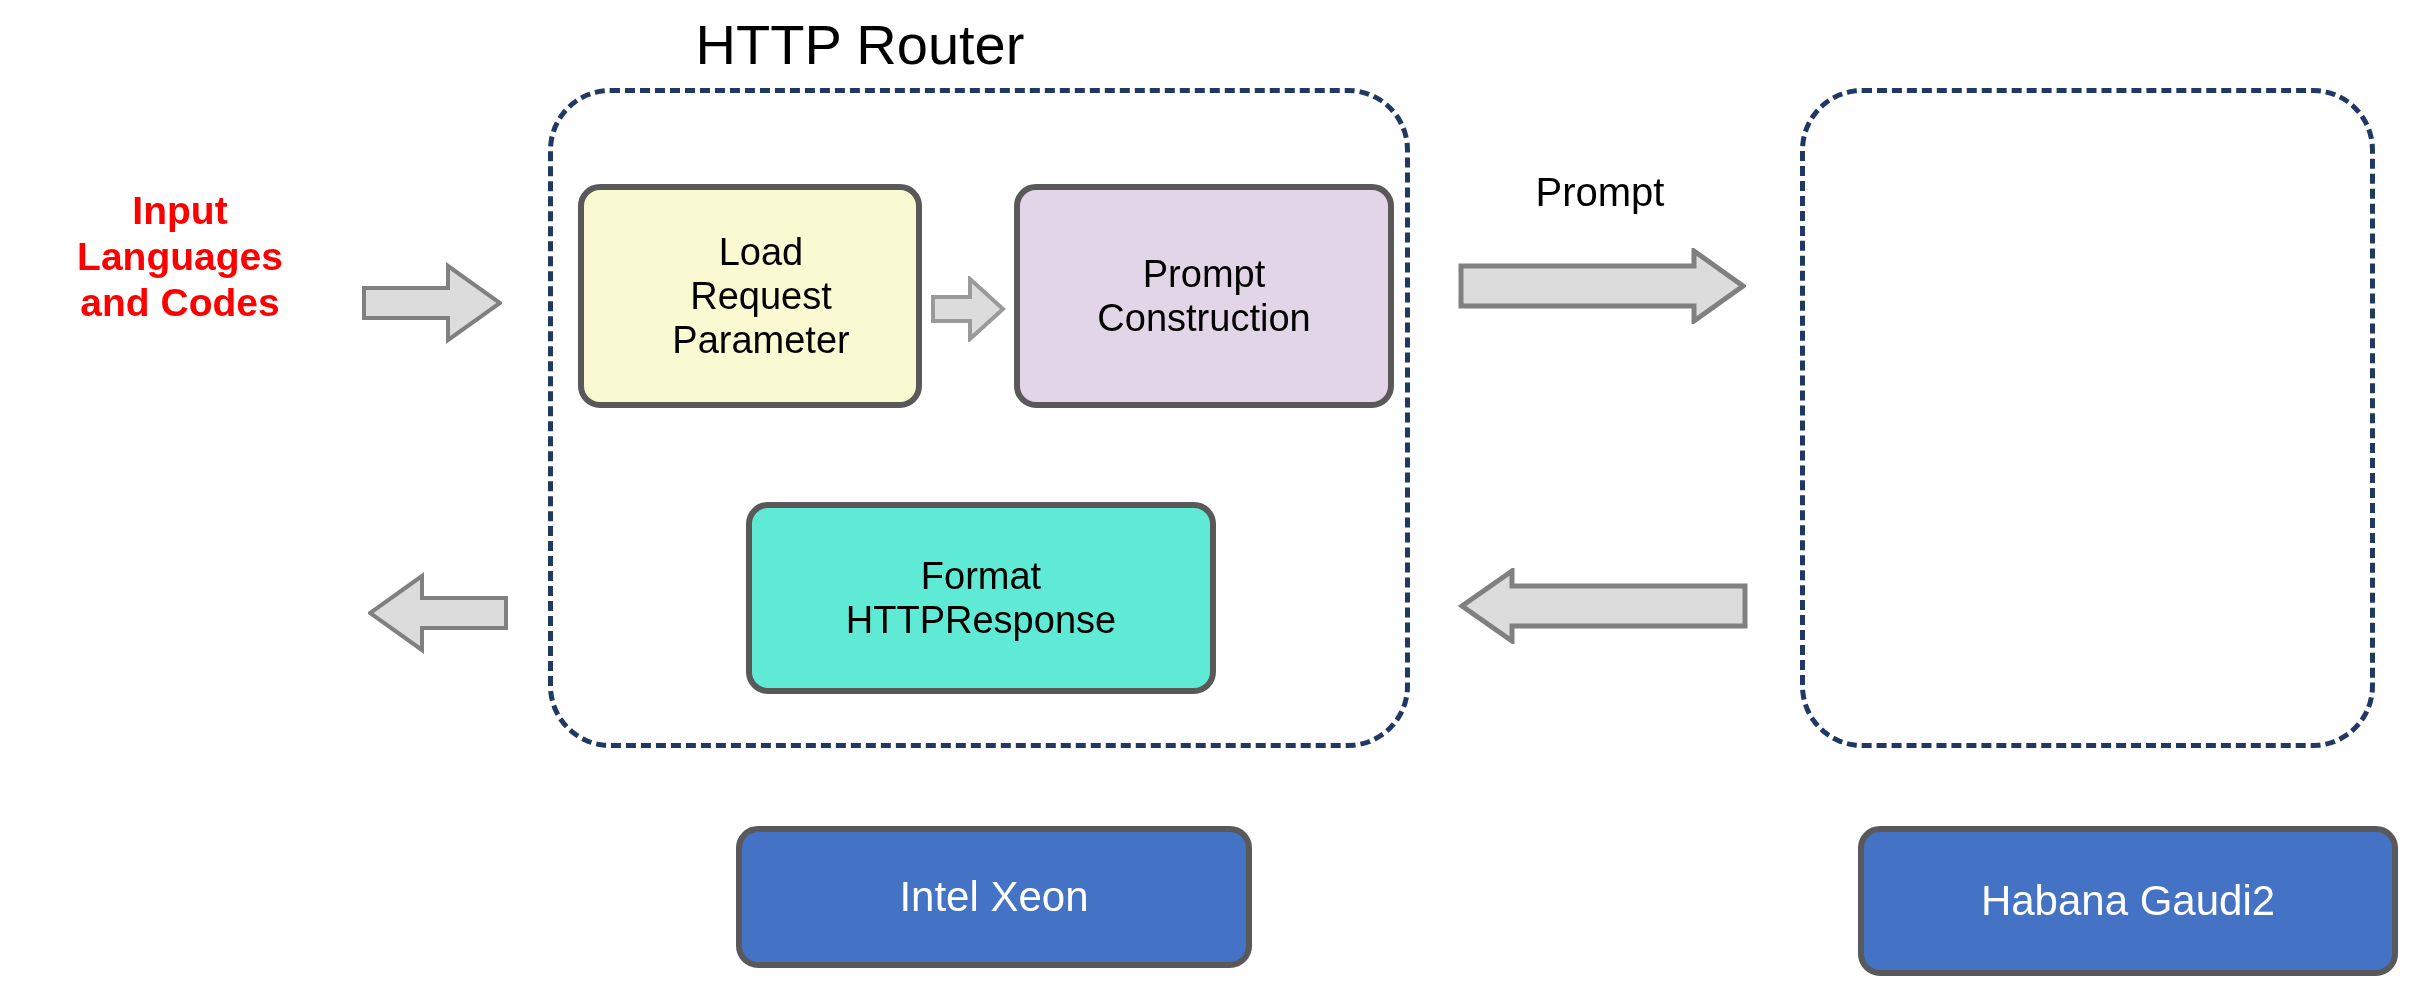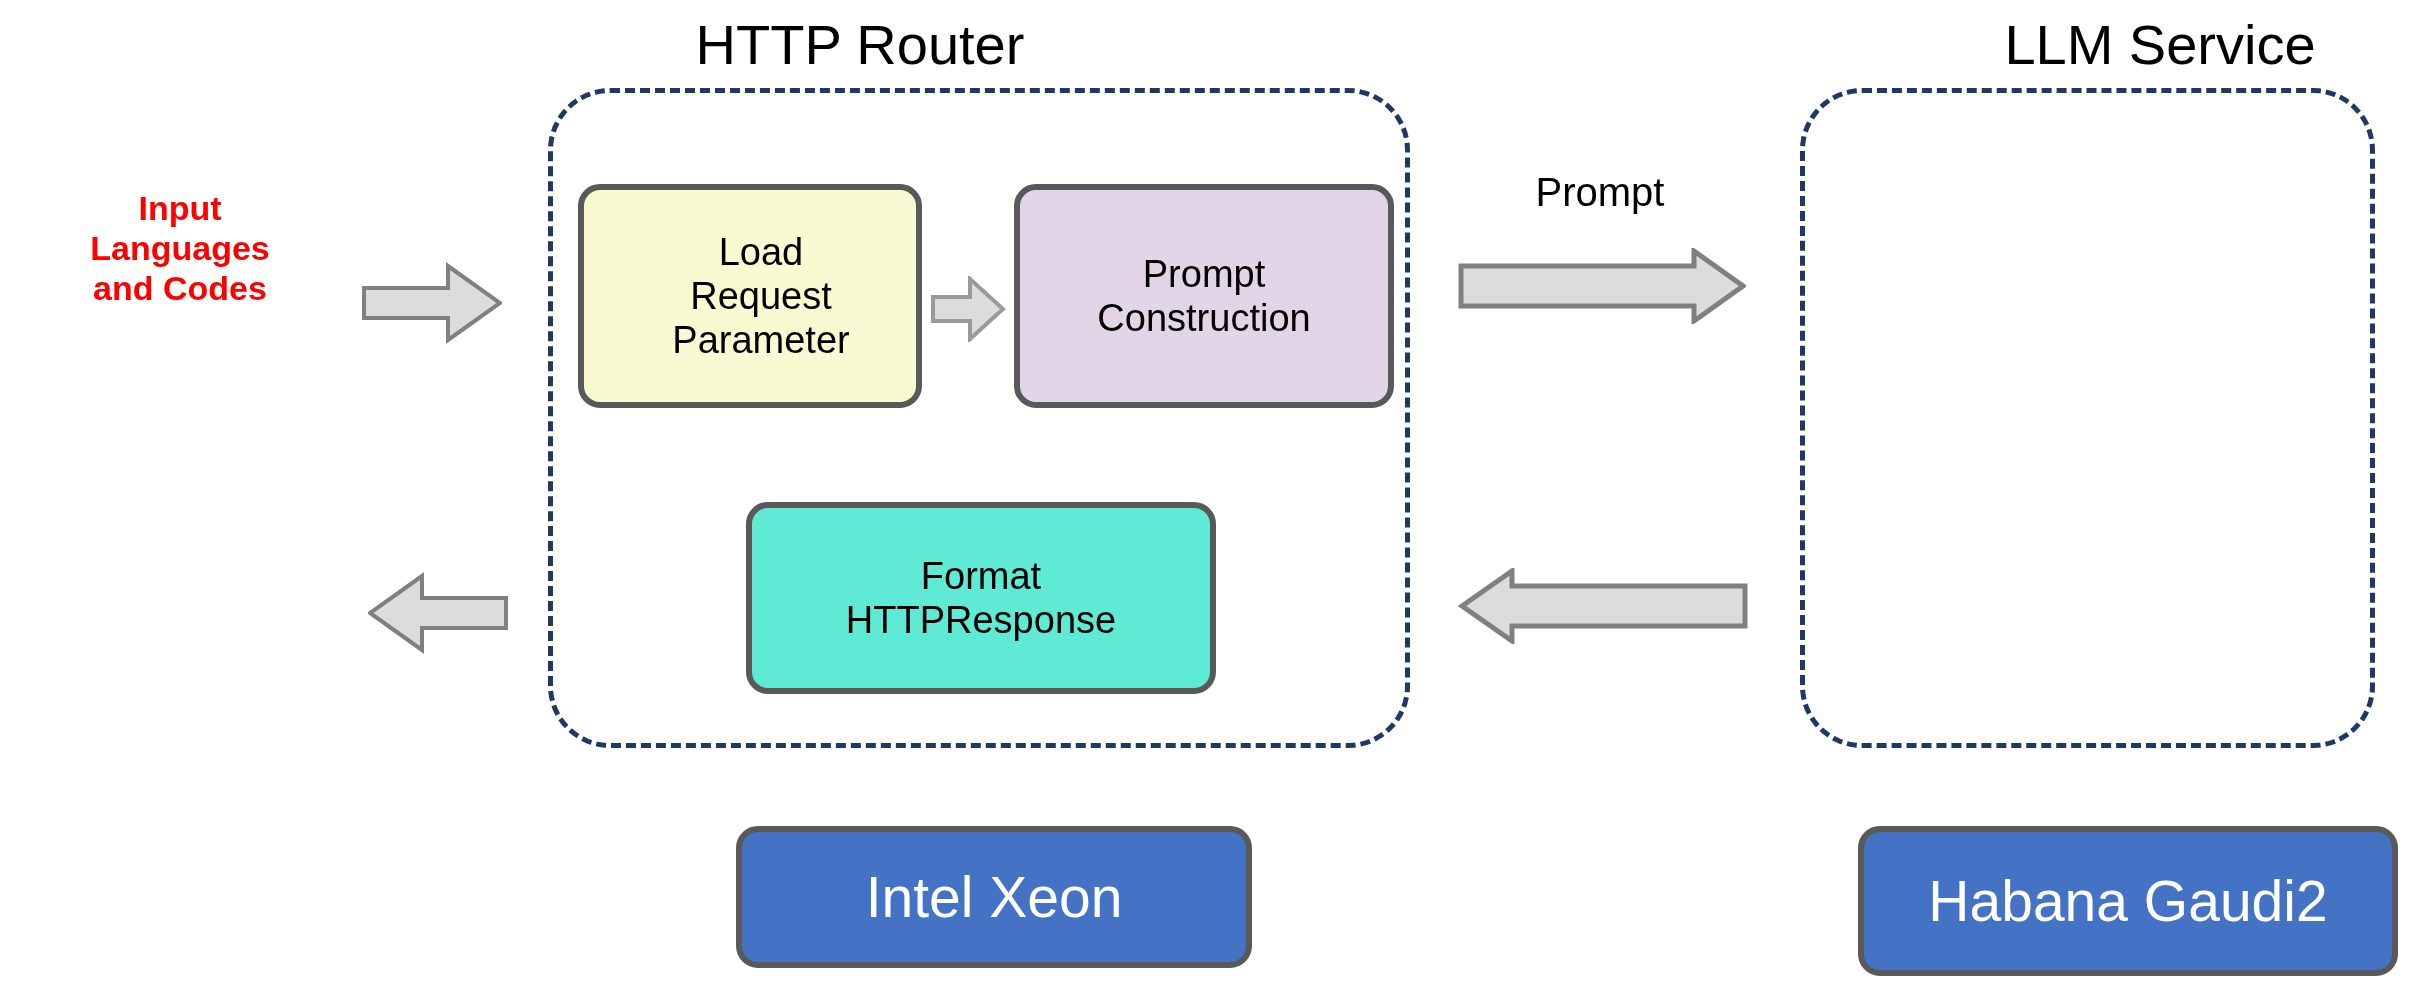--- a/index.html
+++ b/index.html
@@ -37,21 +37,21 @@
   .dashed-box {
     border: 5px dashed #1F3864;
     border-radius: 62px;
     background: transparent;
   }
 
   
   .red-label {
     color: #FF0000;
     font-weight: bold;
-    font-size: 34px;
+    font-size: 39px;
     line-height: 1.18;
     text-align: center;
     white-space: pre-line;
   }
 
   
   .proc-box {
     border: 6px solid #595959;
     border-radius: 22px;
     display: flex;
@@ -67,21 +67,21 @@
   .proc-yellow { background: #FAFAD2; }
   .proc-purple { background: #E3D5E8; }
   .proc-mint   { background: #5eead4; }
 
   
   .hw-box {
     background: #4472C4;
     border: 6px solid #595959;
     border-radius: 22px;
     color: #FFFFFF;
-    font-size: 57px;
+    font-size: 42px;
     display: flex;
     align-items: center;
     justify-content: center;
     text-align: center;
     white-space: nowrap;
   }
 
   
   .flow-label {
     font-size: 40px;
@@ -109,21 +109,20 @@
     pointer-events: none;
   }
 </style>
 </head>
 <body>
 
 <div id="canvas">
 
   <div class="abs section-title" style="left:540px; top:14px; width:640px;">HTTP Router</div>
 
-  <div class="abs section-title" style="left:1900px; top:14px; width:520px;">LLM Service</div>
 
   <div class="abs dashed-box" style="left:548px; top:88px; width:862px; height:660px;"></div>
 
   <div class="abs dashed-box" style="left:1800px; top:88px; width:575px; height:660px;"></div>
 
   <div class="abs red-label" style="left:20px; top:188px; width:320px;">Input
 Languages
 and Codes</div>
 
 

